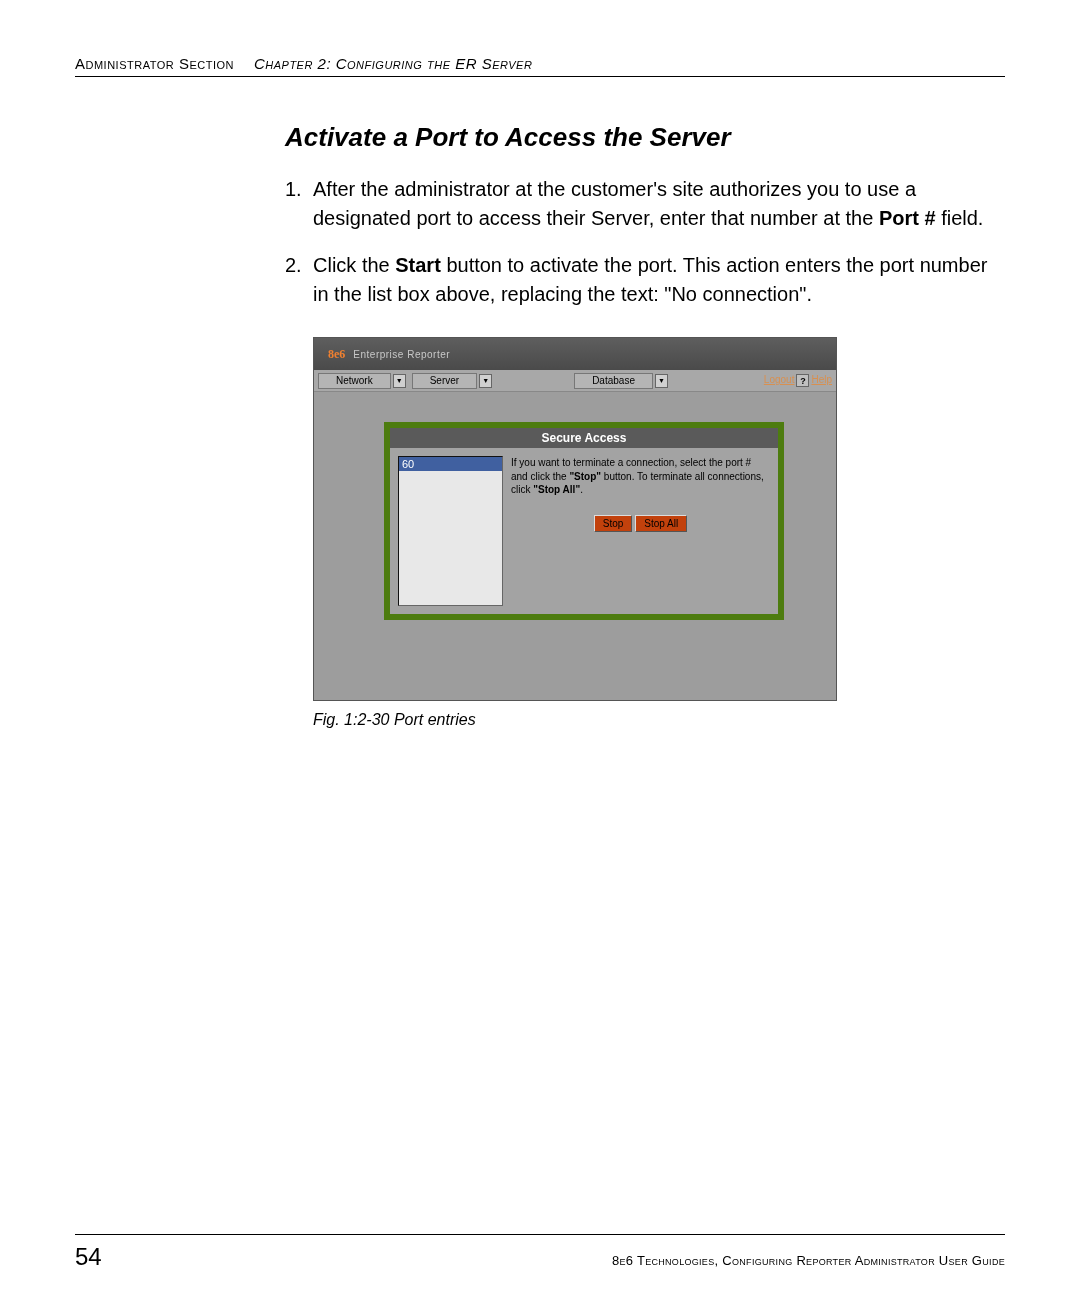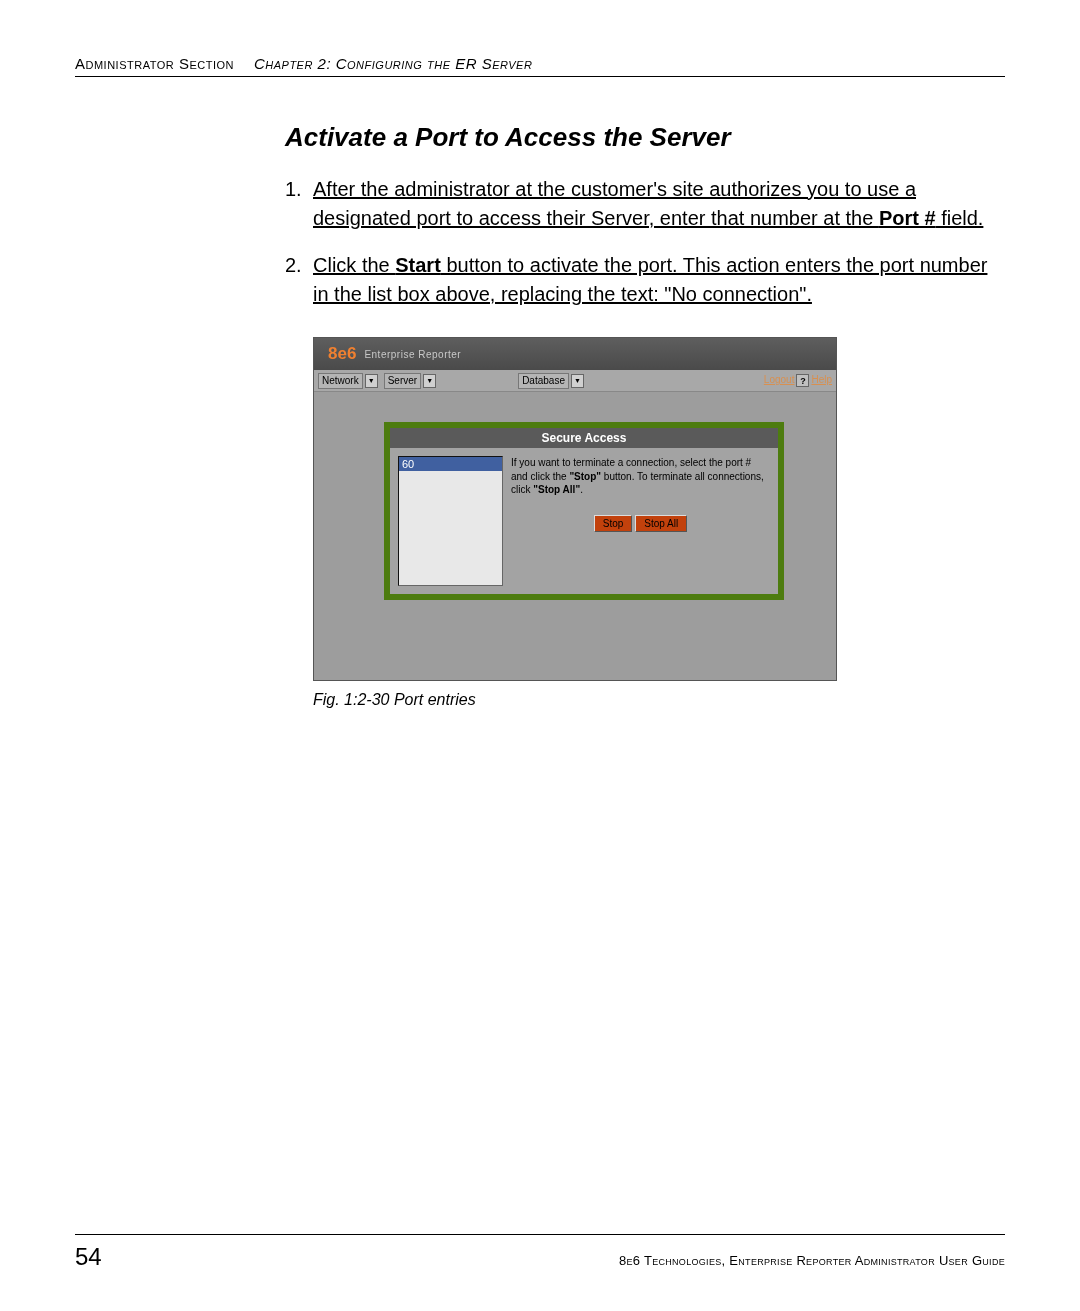--- a/index.html
+++ b/index.html
@@ -44,21 +44,21 @@
       line-height: 1.45;
     }
     .numbered-list li {
       display: flex;
       margin-bottom: 18px;
     }
     .numbered-list .num {
       width: 28px;
       flex-shrink: 0;
     }
-    .numbered-list .txt { flex: 1; text-decoration: underline; }
+    .numbered-list .txt { flex: 1; }
     .bold { font-weight: bold; }
 
     
     .app-window {
       margin-top: 28px;
       margin-left: 28px;
       width: 524px;
       background: #999999;
       border: 1px solid #555;
     }
@@ -66,22 +66,22 @@
       background: linear-gradient(#5e5e5e, #4a4a4a);
       height: 32px;
       display: flex;
       align-items: center;
       padding-left: 14px;
       gap: 6px;
     }
     .logo-8e6 {
       color: #f08030;
       font-weight: bold;
-      font-size: 17px;
-      font-family: Liberation Sans, sans-serif;
+      font-size: 12px;
+      font-family: Liberation Serif, serif;
     }
     .logo-sub {
       color: #c8c8c8;
       font-size: 10px;
       font-family: "Trebuchet MS", sans-serif;
       letter-spacing: 0.5px;
       margin-left: 2px;
     }
     .app-menubar {
       background: #a8a8a8;
@@ -92,21 +92,21 @@
       padding: 0 4px;
       gap: 2px;
       border-bottom: 1px solid #888;
     }
     .menu-select {
       background: #b5b5b5;
       border: 1px solid #777;
       height: 16px;
       display: inline-flex;
       align-items: center;
-      padding: 0 3px;
+      padding: 0 17px;
       font-size: 10px;
     }
     .menu-arrow {
       background: #d0d0d0;
       border: 1px solid #666;
       width: 13px;
       height: 14px;
       display: inline-flex;
       align-items: center;
       justify-content: center;
@@ -154,21 +154,21 @@
     }
     .panel-top {
       display: flex;
       padding: 8px;
       gap: 8px;
     }
     .port-listbox {
       background: #e8e8e8;
       border: 1px inset #666;
       width: 105px;
-      height: 130px;
+      height: 150px;
       font-size: 11px;
     }
     .port-listbox .selected {
       background: #4060a0;
       color: #fff;
       padding: 1px 3px;
       display: inline-block;
       width: 100%;
     }
     .instruct-col {
@@ -302,14 +302,14 @@
         </div>
       </div>
     </div>
 
     <div class="figure-caption">Fig. 1:2-30  Port entries</div>
   </div>
 </div>
 
 <div class="footer">
   <span class="pagenum">54</span>
-  <span class="footer-text">8e6 Technologies, Enterprise Reporter Administrator User Guide</span>
+  <span class="footer-text">8e6 Technologies, Configuring Reporter Administrator User Guide</span>
 </div>
 
 </body></html>

